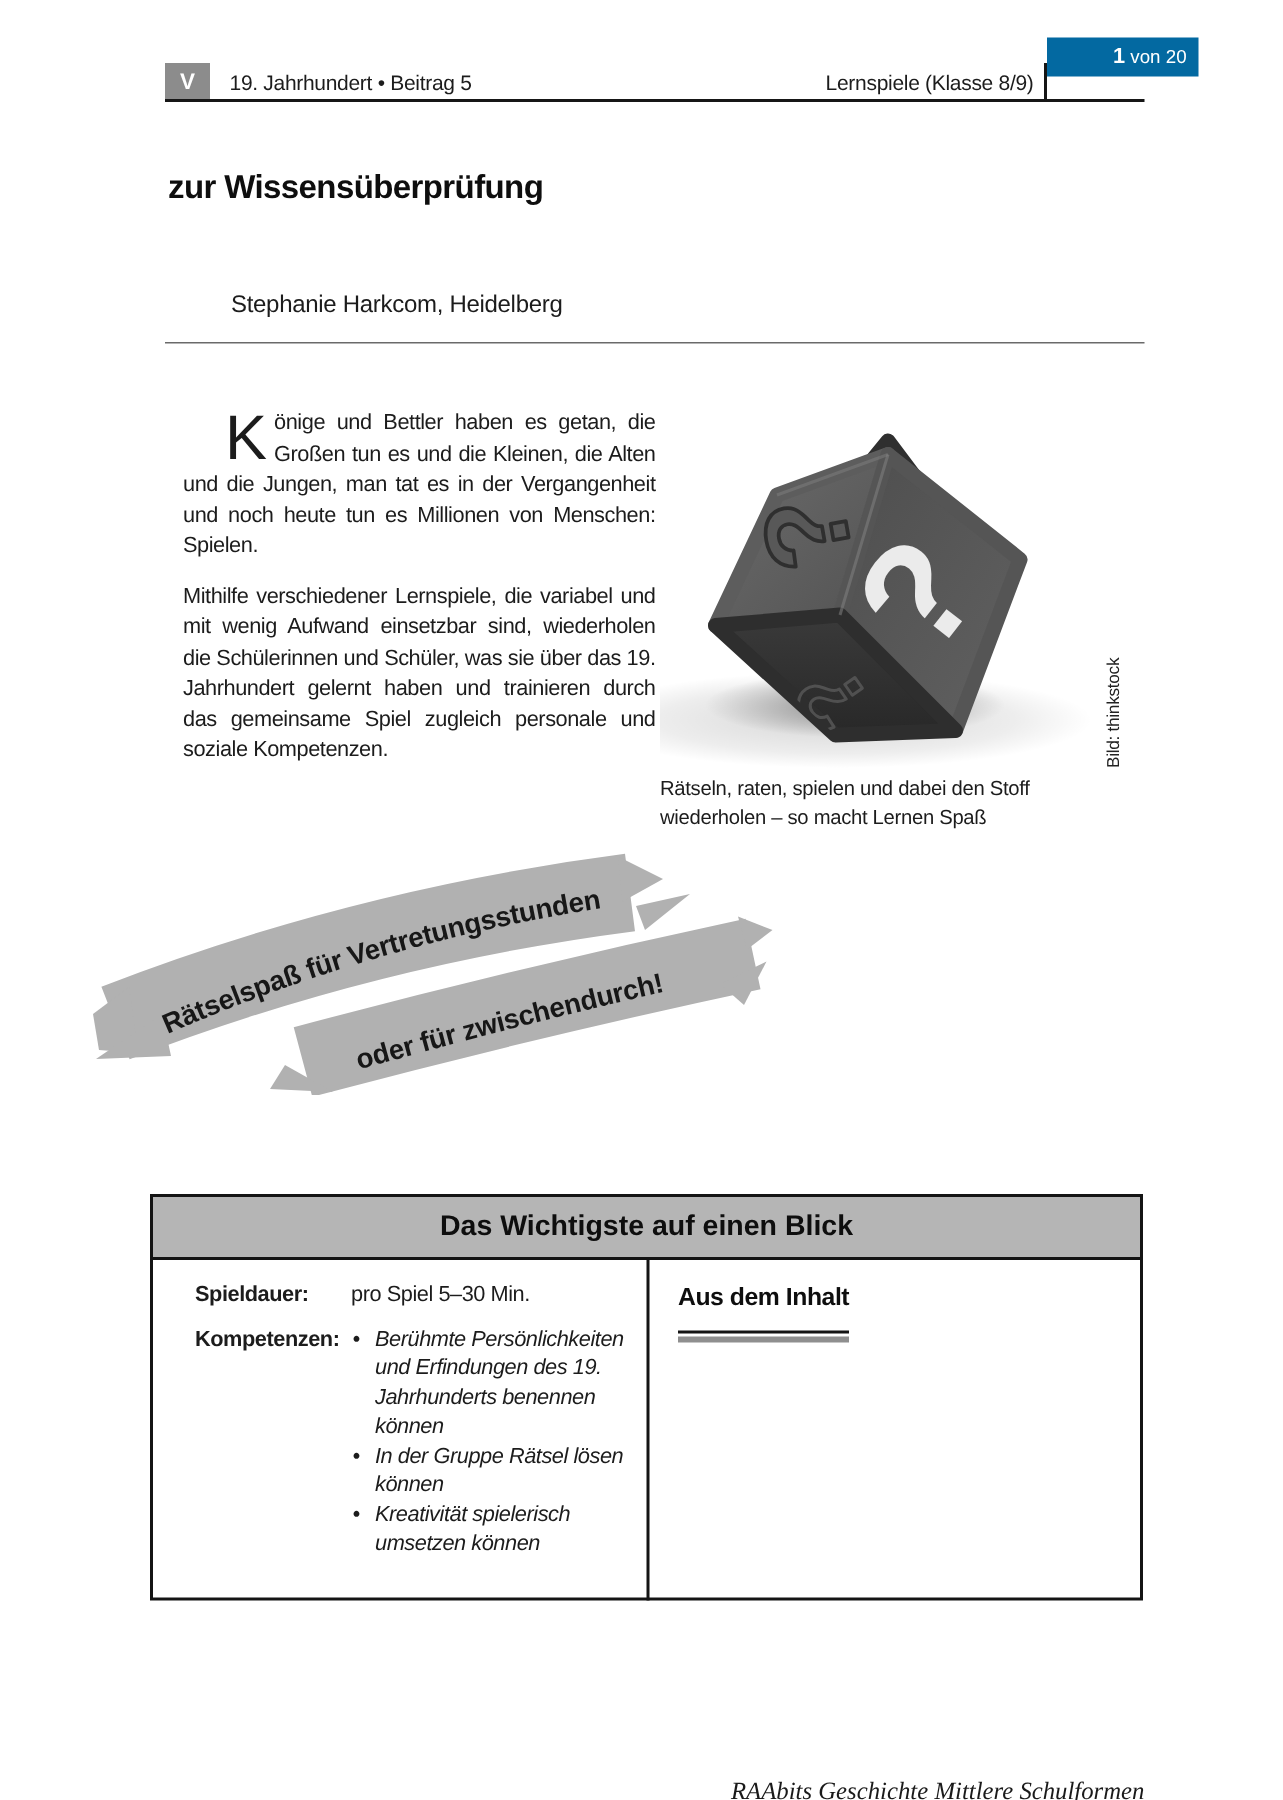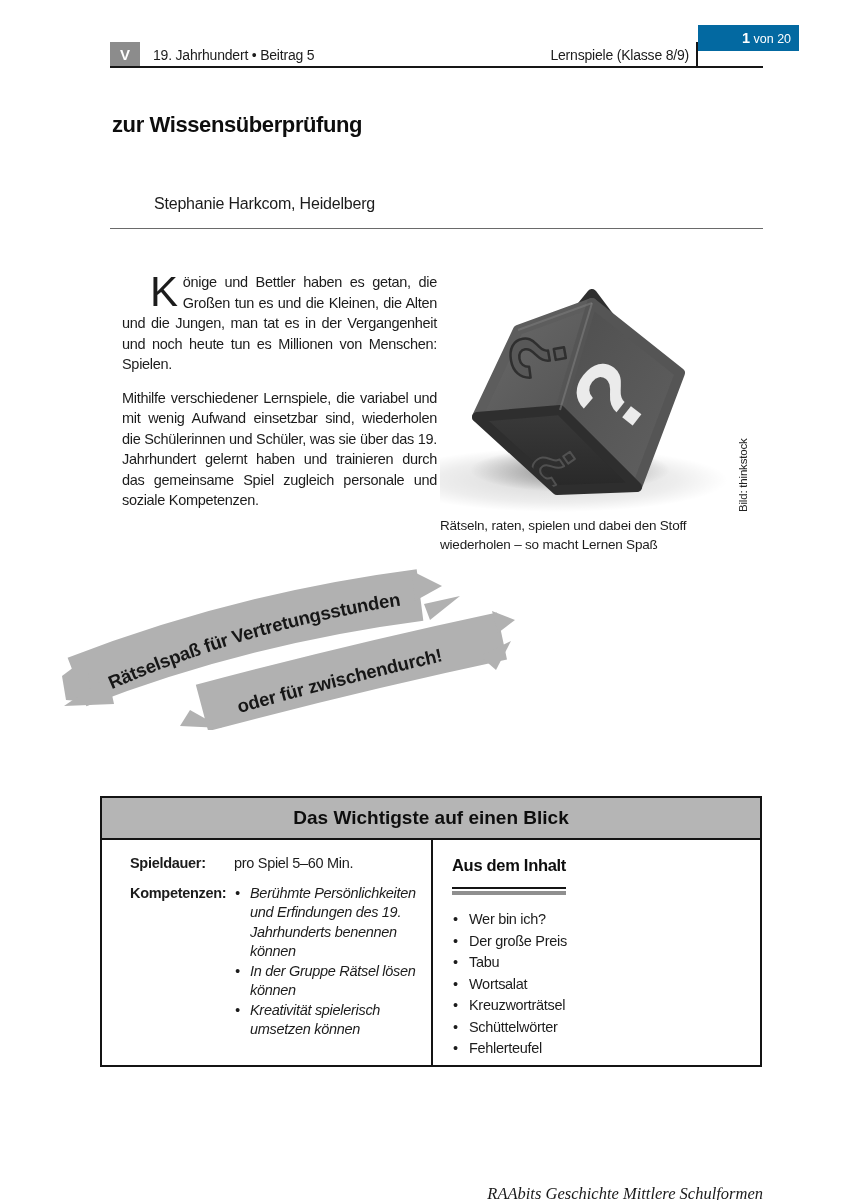--- a/index.html
+++ b/index.html
@@ -150,42 +150,33 @@
   <text><textPath href="#tp1" startOffset="4">Rätselspaß für Vertretungsstunden</textPath></text>
   <text><textPath href="#tp2" startOffset="18">oder für zwischendurch!</textPath></text>
 </svg>
 
 <div class="info-box">
   <div class="box-header">Das Wichtigste auf einen Blick</div>
   <div class="box-body">
     <div class="box-left">
       <div class="info-row">
         <span class="info-label">Spieldauer:</span>
-        <span class="info-value">pro Spiel 5–60 Min.</span>
+        <span class="info-value">pro Spiel 5–30 Min.</span>
       </div>
       <div class="info-row">
         <span class="info-label">Kompetenzen:</span>
         <ul class="plain info-value">
           <li>Berühmte Persönlichkeiten und Erfindungen des 19. Jahrhunderts benennen können</li>
           <li>In der Gruppe Rätsel lösen können</li>
           <li>Kreativität spielerisch umsetzen können</li>
         </ul>
       </div>
     </div>
     <div class="box-right">
       <div class="inhalt-head">
         <span class="inhalt-title">Aus dem Inhalt</span>
         <div class="inhalt-underbar"></div>
       </div>
-      <ul class="inhalt">
-        <li>Wer bin ich?</li>
-        <li>Der große Preis</li>
-        <li>Tabu</li>
-        <li>Wortsalat</li>
-        <li>Kreuzworträtsel</li>
-        <li>Schüttelwörter</li>
-        <li>Fehlerteufel</li>
-      </ul>
     </div>
   </div>
 </div>
 
 <div class="footer">RAAbits Geschichte Mittlere Schulformen</div>
 
 </body></html>

